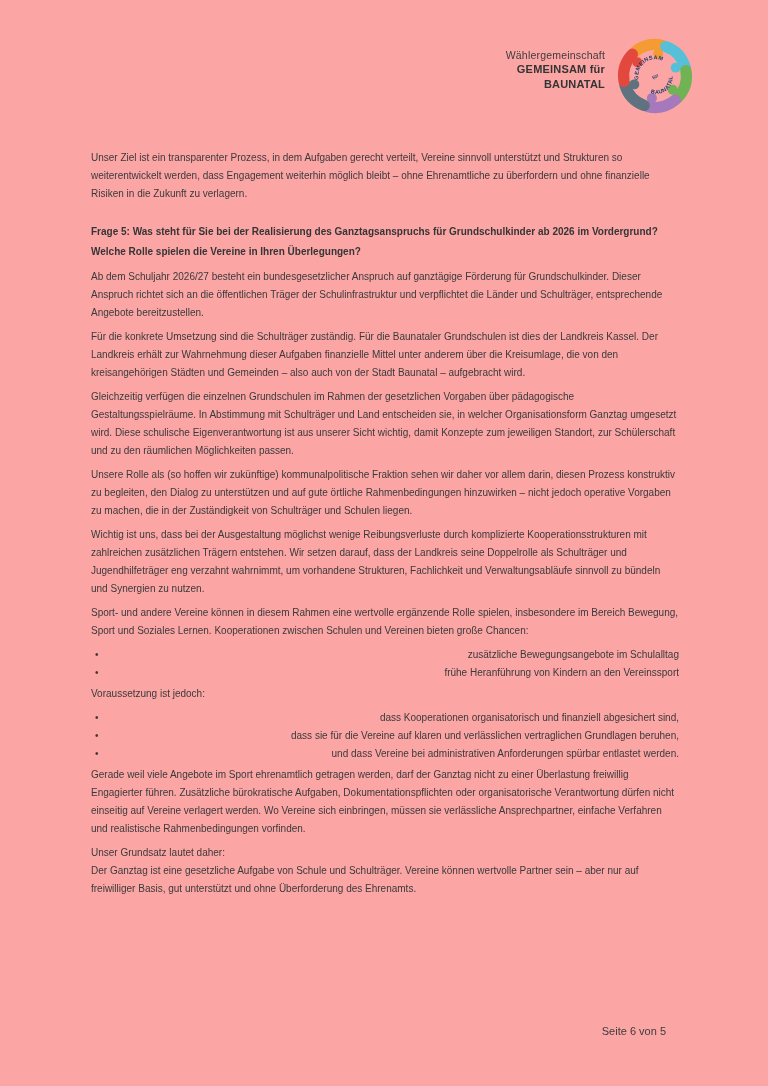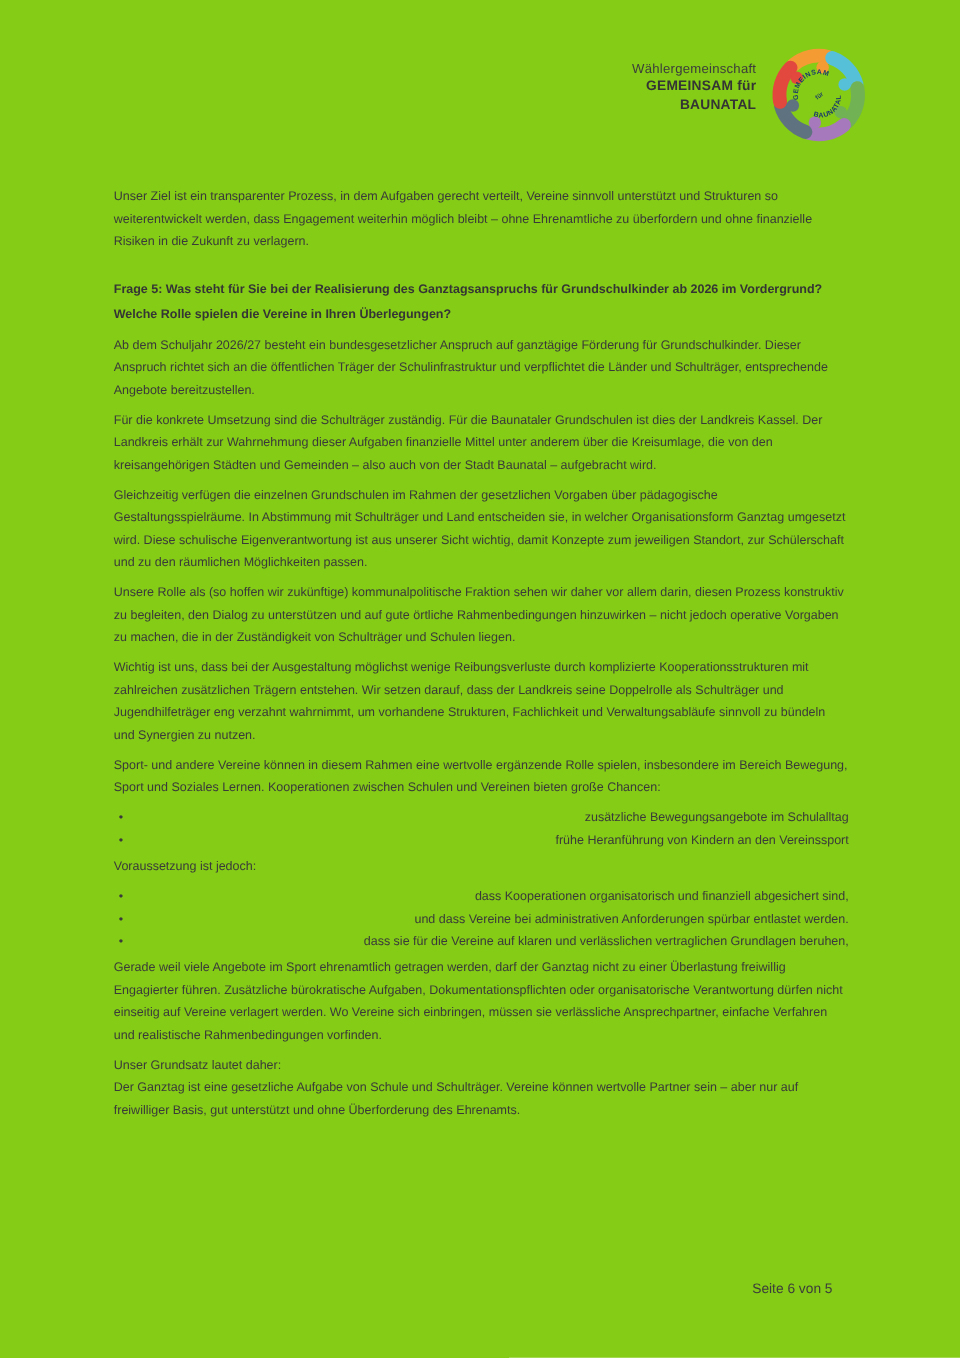--- a/index.html
+++ b/index.html
@@ -3,21 +3,21 @@
 <meta charset="utf-8">
 <style>
   html, body { margin: 0; padding: 0; }
   body {
     width: 768px; height: 1086px;
     background: #ffffff;
     font-family: "Liberation Sans", sans-serif;
     position: relative;
     overflow: hidden;
   }
-  .page { position: absolute; inset: 0; background: #84cc16; }
+  .page { position: absolute; inset: 0; background: #fca5a5; }
 
   
   .header {
     position: absolute; top: 33px; right: 70px;
     display: flex; align-items: flex-start; gap: 7px;
   }
   .org-text { text-align: right; color: #3c3c3c; margin-top: 15px; }
   .org-line1 { font-size: 10.5px; line-height: 14px; letter-spacing: 0.2px; }
   .org-line2, .org-line3 {
     font-size: 11px; font-weight: bold; line-height: 15px; letter-spacing: 0.2px;
@@ -103,22 +103,22 @@
 
     <ul>
       <li>zusätzliche Bewegungsangebote im Schulalltag</li>
       <li>frühe Heranführung von Kindern an den Vereinssport</li>
     </ul>
 
     <p>Voraussetzung ist jedoch:</p>
 
     <ul>
       <li>dass Kooperationen organisatorisch und finanziell abgesichert sind,</li>
+      <li>dass sie für die Vereine auf klaren und verlässlichen vertraglichen Grundlagen beruhen,</li>
       <li>und dass Vereine bei administrativen Anforderungen spürbar entlastet werden.</li>
-      <li>dass sie für die Vereine auf klaren und verlässlichen vertraglichen Grundlagen beruhen,</li>
     </ul>
 
     <p>Gerade weil viele Angebote im Sport ehrenamtlich getragen werden, darf der Ganztag nicht zu einer Überlastung freiwillig Engagierter führen. Zusätzliche bürokratische Aufgaben, Dokumentationspflichten oder organisatorische Verantwortung dürfen nicht einseitig auf Vereine verlagert werden. Wo Vereine sich einbringen, müssen sie verlässliche Ansprechpartner, einfache Verfahren und realistische Rahmenbedingungen vorfinden.</p>
 
     <p>
       <span>Unser Grundsatz lautet daher:</span><br>
       <span>Der Ganztag ist eine gesetzliche Aufgabe von Schule und Schulträger. Vereine können wertvolle Partner sein – aber nur auf freiwilliger Basis, gut unterstützt und ohne Überforderung des Ehrenamts.</span>
     </p>
 
   </div>

